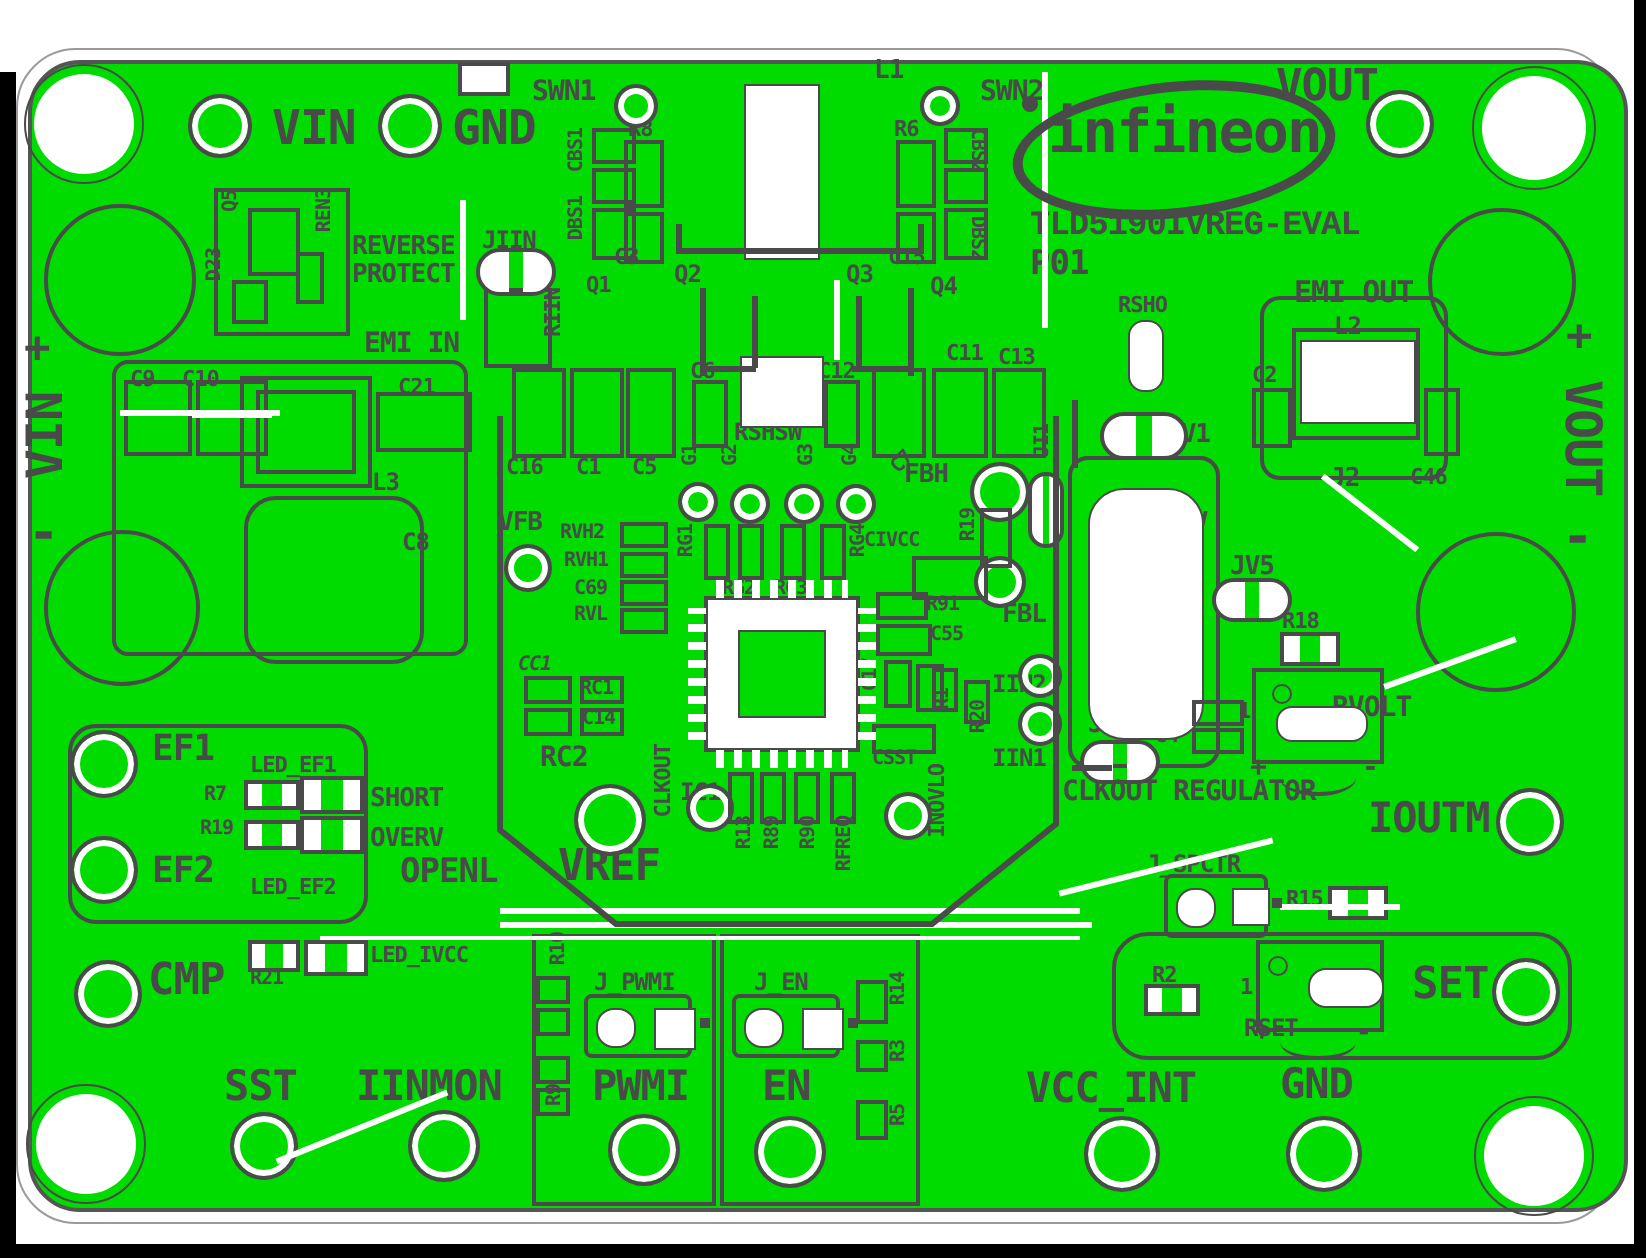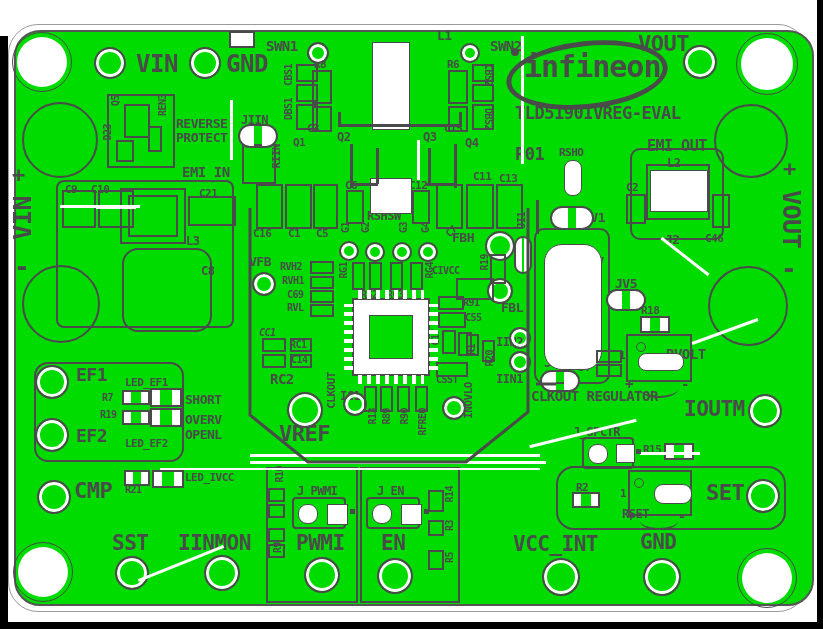--- a/index.html
+++ b/index.html
@@ -35,22 +35,22 @@
   <div id="board-outer"></div>
   <div id="board"></div>
   <div id="gfx">
       <div class="lbl" style="left:136px;top:52px;font-size:24px;">VIN</div>
       <div class="lbl" style="left:226px;top:52px;font-size:24px;">GND</div>
       <div class="lbl" style="left:233px;top:33px;font-size:12px;">L1</div>
       <div class="lbl" style="left:266px;top:39px;font-size:14px;">SWN1</div>
       <div class="lbl" style="left:437px;top:29px;font-size:13px;">L1</div>
       <div class="lbl" style="left:490px;top:39px;font-size:14px;">SWN2</div>
       <div class="lbl" style="left:638px;top:33px;font-size:22px;">VOUT</div>
-      <div class="lbl" style="left:515px;top:105px;font-size:17px;">TLD5190IVREG-EVAL</div>
-      <div class="lbl" style="left:515px;top:124px;font-size:17px;margin-top:22px;">P01</div>
+      <div class="lbl" style="left:515px;top:105px;font-size:17px;font-family:Liberation Mono, monospace;">TLD5190IVREG-EVAL</div>
+      <div class="lbl" style="left:515px;top:124px;font-size:17px;">P01</div>
       <div class="lbl" style="left:559px;top:147px;font-size:11px;">RSHO</div>
       <div class="lbl" style="left:647px;top:139px;font-size:15px;">EMI OUT</div>
       <div class="lbl" style="left:667px;top:157px;font-size:12px;">L2</div>
       <div class="lbl" style="left:626px;top:182px;font-size:11px;">C2</div>
       <div class="lbl" style="left:665px;top:233px;font-size:13px;">J2</div>
       <div class="lbl" style="left:705px;top:233px;font-size:11px;">C46</div>
       <div class="lbl" style="left:583px;top:211px;font-size:13px;">JV1</div>
       <div class="lbl" style="left:589px;top:255px;font-size:13px;">CV</div>
       <div class="lbl" style="left:615px;top:277px;font-size:13px;">JV5</div>
       <div class="lbl" style="left:641px;top:305px;font-size:11px;">R18</div>
@@ -119,21 +119,21 @@
       <div class="lbl" style="left:340px;top:370px;font-size:12px;margin-top:20px;">IC1</div>
       <div class="lbl" style="left:436px;top:375px;font-size:10px;">CSST</div>
       <div class="lbl" style="left:279px;top:423px;font-size:22px;">VREF</div>
       <div class="lbl" style="left:76px;top:366px;font-size:18px;">EF1</div>
       <div class="lbl" style="left:76px;top:427px;font-size:18px;">EF2</div>
       <div class="lbl" style="left:125px;top:377px;font-size:11px;">LED_EF1</div>
       <div class="lbl" style="left:102px;top:393px;font-size:10px;">R7</div>
       <div class="lbl" style="left:185px;top:393px;font-size:13px;">SHORT</div>
       <div class="lbl" style="left:100px;top:410px;font-size:10px;">R19</div>
       <div class="lbl" style="left:185px;top:413px;font-size:13px;">OVERV</div>
-      <div class="lbl" style="left:185px;top:428px;font-size:13px;">OPENL</div>
+      <div class="lbl" style="left:200px;top:428px;font-size:17px;">OPENL</div>
       <div class="lbl" style="left:125px;top:438px;font-size:11px;">LED_EF2</div>
       <div class="lbl" style="left:185px;top:472px;font-size:11px;">LED_IVCC</div>
       <div class="lbl" style="left:125px;top:485px;font-size:10px;">R21</div>
       <div class="lbl" style="left:74px;top:480px;font-size:22px;">CMP</div>
       <div class="lbl" style="left:112px;top:533px;font-size:21px;">SST</div>
       <div class="lbl" style="left:178px;top:533px;font-size:21px;">IINMON</div>
       <div class="lbl" style="left:297px;top:485px;font-size:12px;">J_PWMI</div>
       <div class="lbl" style="left:296px;top:533px;font-size:21px;">PWMI</div>
       <div class="lbl" style="left:377px;top:485px;font-size:12px;">J_EN</div>
       <div class="lbl" style="left:381px;top:533px;font-size:21px;">EN</div>

